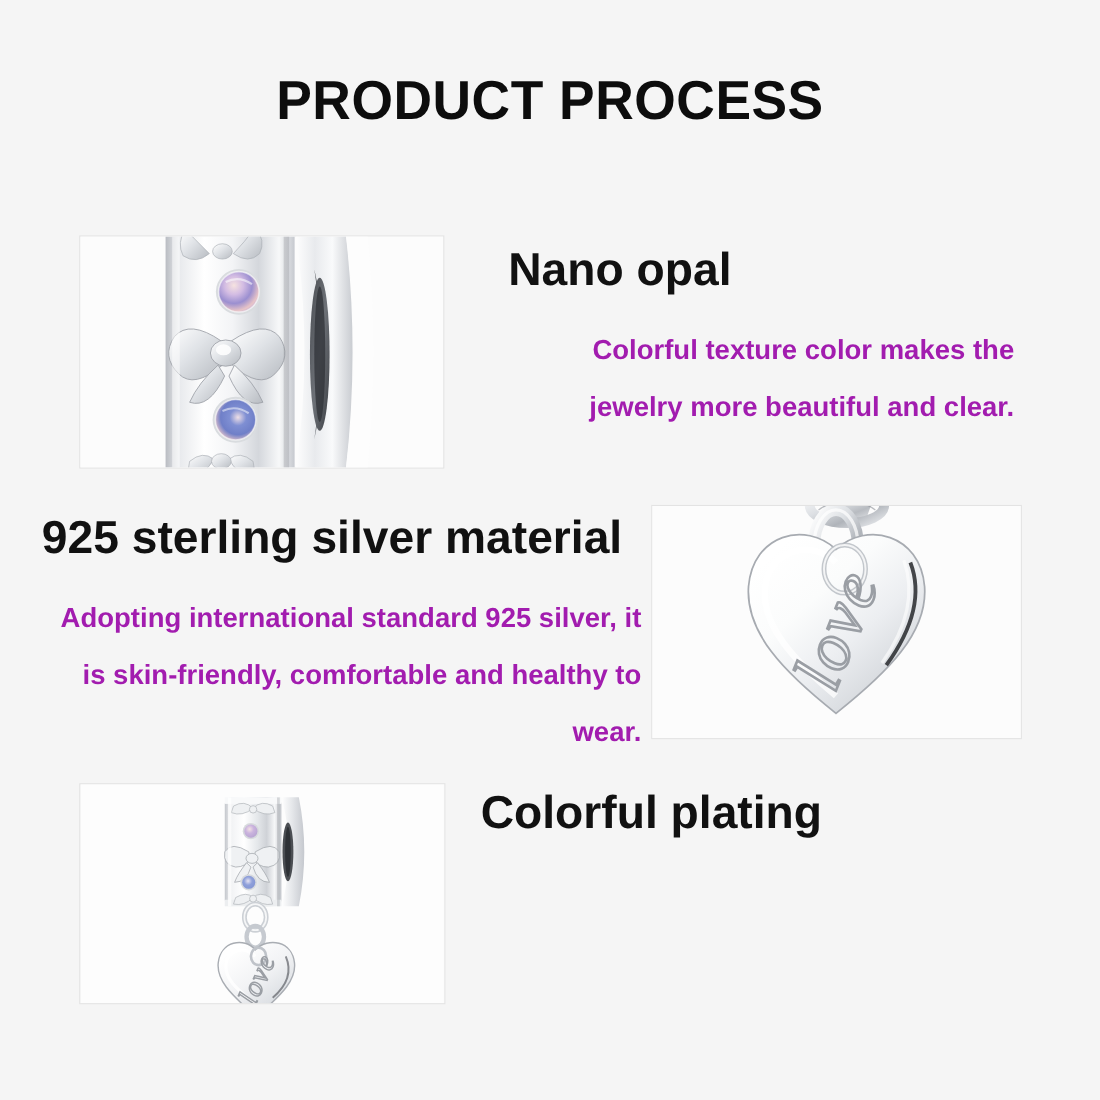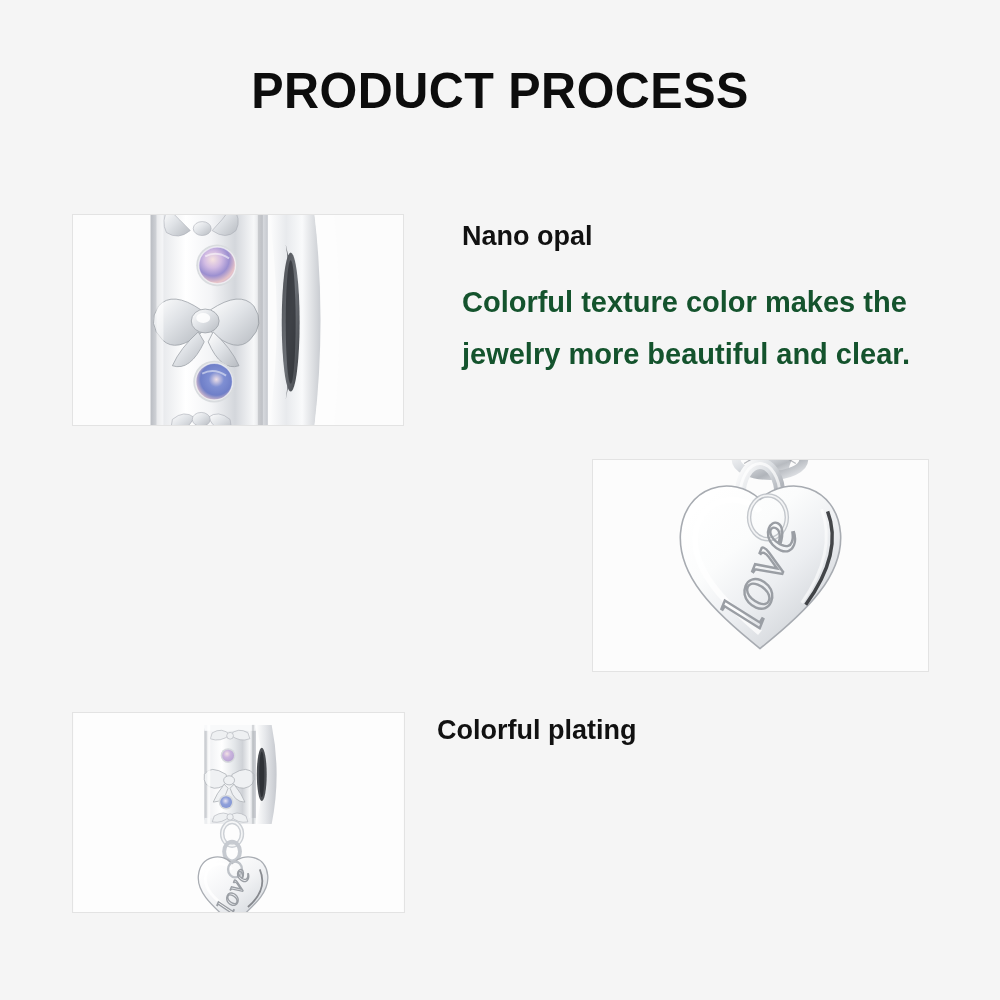--- a/index.html
+++ b/index.html
@@ -47,33 +47,34 @@
   }
   .photo-frame svg { display: block; width: 100%; height: 100%; }
 
   #frame-nano-opal   { left: 72px;  top: 214px; width: 332px; height: 212px; }
   #frame-heart-love  { left: 592px; top: 459px; width: 337px; height: 213px; }
   #frame-full-charm  { left: 72px;  top: 712px; width: 333px; height: 201px; }
 
   
   .text-block { position: absolute; }
   .block-heading {
-    font-size: 27px;
+    font-size: 42px;
     font-weight: 700;
     color: #111111;
     line-height: 1.1;
     margin: 0 0 24px 0;
     white-space: nowrap;
   }
   .block-body {
-    font-size: 29px;
+    font-size: 25px;
     font-weight: 600;
-    color: #14532d;
+    color: #a21caf;
     line-height: 52px;
     margin: 0;
+    text-align: right;
   }
 
   #text-nano-opal        { left: 462px; top: 222px; width: 460px; }
   #text-sterling-silver  { left: 38px;  top: 466px; width: 545px; }
   #text-platinum-plating { left: 437px; top: 716px; width: 520px; }
 </style>
 </head>
 <body>
 
 <div class="page">
@@ -174,20 +175,24 @@
       <rect x="84" y="-8" width="7" height="228" fill="#ffffff" opacity="0.5"></rect>
       <rect x="186" y="-8" width="5" height="228" fill="#8e9299" opacity="0.35"></rect>
     </svg>
   </div>
 
   <div class="text-block" id="text-nano-opal">
     <h2 class="block-heading">Nano opal</h2>
     <p class="block-body">Colorful texture color makes the jewelry more beautiful and clear.</p>
   </div>
 
+  <div class="text-block" id="text-sterling-silver">
+    <h2 class="block-heading">925 sterling silver material</h2>
+    <p class="block-body">Adopting international standard 925 silver, it is skin-friendly, comfortable and healthy to wear.</p>
+  </div>
 
   <div class="photo-frame" id="frame-heart-love">
     <svg viewBox="0 0 337 213" preserveAspectRatio="xMidYMid slice">
       <defs>
         <linearGradient id="heartGrad" x1="0.15" y1="0.1" x2="0.9" y2="0.95">
           <stop offset="0%" stop-color="#ffffff"></stop>
           <stop offset="30%" stop-color="#fbfcfc"></stop>
           <stop offset="58%" stop-color="#eceef1"></stop>
           <stop offset="80%" stop-color="#dadde1"></stop>
           <stop offset="100%" stop-color="#b9bdc3"></stop>

